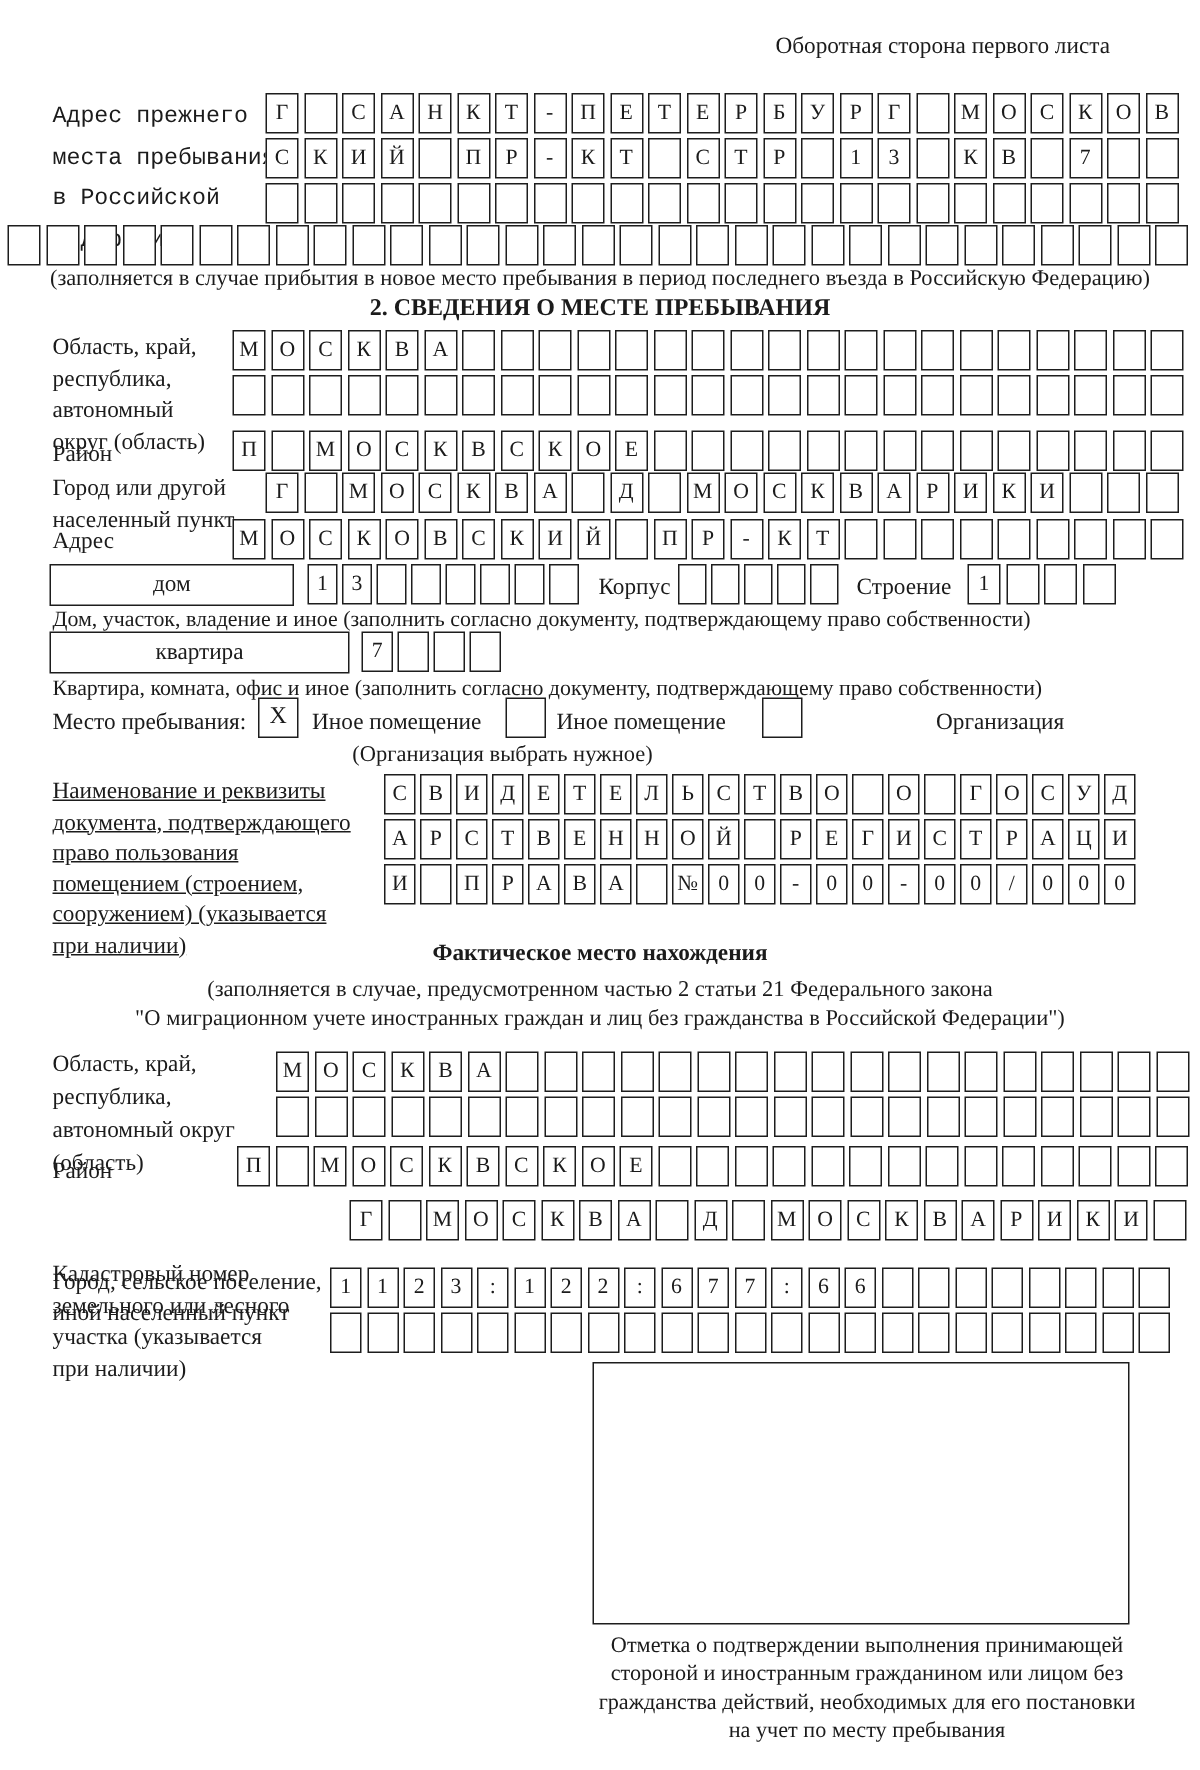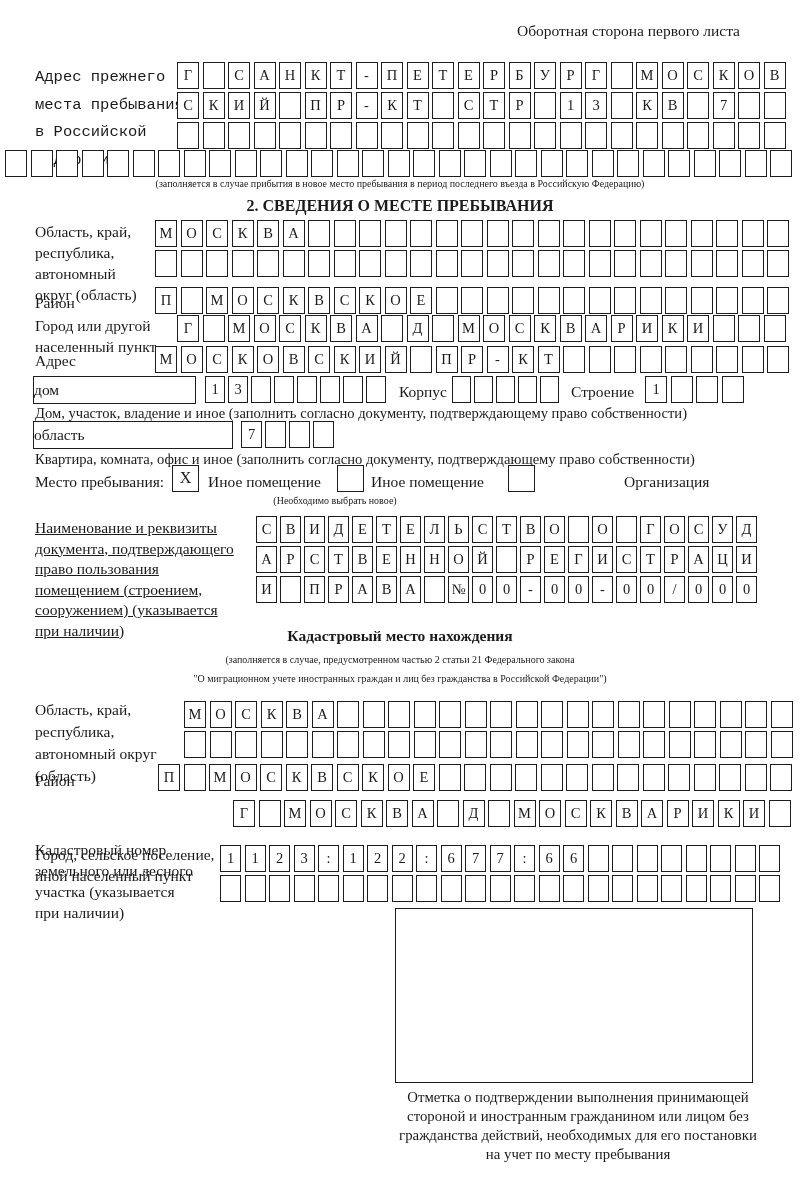--- a/index.html
+++ b/index.html
@@ -4,33 +4,33 @@
 <style>
   html,body{margin:0;padding:0;}
   body{
     width:800px;height:1180px;position:relative;background:#ffffff;
     font-family:"Liberation Serif","DejaVu Serif",serif;color:#1b1b1b;
     -webkit-font-smoothing:antialiased;
   }
   .abs{position:absolute;}
   .label{font-size:15.5px;line-height:21px;}
   .ml{white-space:pre-line;}
-  .note{font-size:10px;}
+  .note{font-size:15px;}
   .mid{font-size:14.6px;}
   .center{left:0;width:800px;text-align:center;}
   .bold{font-weight:bold;}
   .cellrow{position:absolute;display:flex;gap:var(--gap,3.5px);}
   .cell{
     box-sizing:border-box;flex:none;width:var(--cw,22px);height:27px;
     border:1.6px solid #1d1d1d;background:#fff;
     font-size:14.5px;line-height:24px;text-align:center;overflow:hidden;
   }
   .bigbox{
     box-sizing:border-box;border:1.6px solid #1d1d1d;background:#fff;
-    display:flex;align-items:center;justify-content:flex-start;font-size:15.5px;
+    display:flex;align-items:center;justify-content:center;font-size:15.5px;
   }
   .checkbox{
     box-sizing:border-box;width:27px;height:27px;border:1.7px solid #1d1d1d;
     background:#fff;text-align:center;font-size:16px;line-height:24px;
   }
   .stampbox{
     box-sizing:border-box;border:1.7px solid #1d1d1d;background:#fff;
   }
 </style>
 </head>
@@ -327,38 +327,38 @@
 <div class="abs label" style="left:571px;top:381px;">Строение</div>
 <div class="cellrow" style="left:645px;top:376px;">
     <div class="cell">1</div>
     <div class="cell"></div>
     <div class="cell"></div>
     <div class="cell"></div>
   </div>
 <div class="abs mid" style="left:35px;top:405px;">Дом, участок, владение и иное (заполнить согласно документу, подтверждающему право собственности)</div>
 
 <div class="abs bigbox" style="left:33px;top:421px;width:200px;height:28px;">
-    <span>область</span>
+    <span>квартира</span>
   </div>
 <div class="cellrow" style="left:241px;top:421px;--cw:21px;--gap:3px;">
     <div class="cell">7</div>
     <div class="cell"></div>
     <div class="cell"></div>
     <div class="cell"></div>
   </div>
 <div class="abs mid" style="left:35px;top:451px;">Квартира, комната, офис и иное (заполнить согласно документу, подтверждающему право собственности)</div>
 
 <div class="abs label" style="left:35px;top:471px;">Место пребывания:</div>
 <div class="abs checkbox" style="left:172px;top:465px;">X</div>
 <div class="abs label" style="left:208px;top:471px;">Иное помещение</div>
 <div class="abs checkbox" style="left:337px;top:465px;"></div>
 <div class="abs label" style="left:371px;top:471px;">Иное помещение</div>
 <div class="abs checkbox" style="left:508px;top:465px;"></div>
 <div class="abs label" style="left:584px;top:471px;margin-left:40px;">Организация</div>
-<div class="abs note" style="left:0;top:495px;width:670px;text-align:center;">(Необходимо выбрать новое)</div>
+<div class="abs note" style="left:0;top:495px;width:670px;text-align:center;">(Организация выбрать нужное)</div>
 
 <div class="abs label ml" style="left:35px;top:518px;line-height:20.5px;text-decoration:underline;">Наименование и реквизиты
 документа, подтверждающего
 право пользования
 помещением (строением,
 сооружением) (указывается
 при наличии)</div>
 <div class="cellrow" style="left:256px;top:516px;--cw:21px;--gap:3px;">
     <div class="cell">С</div>
     <div class="cell">В</div>
@@ -422,21 +422,21 @@
     <div class="cell">0</div>
     <div class="cell">-</div>
     <div class="cell">0</div>
     <div class="cell">0</div>
     <div class="cell">/</div>
     <div class="cell">0</div>
     <div class="cell">0</div>
     <div class="cell">0</div>
   </div>
 
-<div class="abs bold center" style="top:627px;font-size:15.5px;">Кадастровый место нахождения</div>
+<div class="abs bold center" style="top:627px;font-size:15.5px;">Фактическое место нахождения</div>
 <div class="abs note center ml" style="top:651px;line-height:18.5px;">(заполняется в случае, предусмотренном частью 2 статьи 21 Федерального закона
 "О миграционном учете иностранных граждан и лиц без гражданства в Российской Федерации")</div>
 
 <div class="abs label ml" style="left:35px;top:699px;line-height:22px;">Область, край,
 республика,
 автономный округ
 (область)</div>
 <div class="cellrow" style="left:184px;top:701px;">
     <div class="cell">М</div>
     <div class="cell">О</div>

